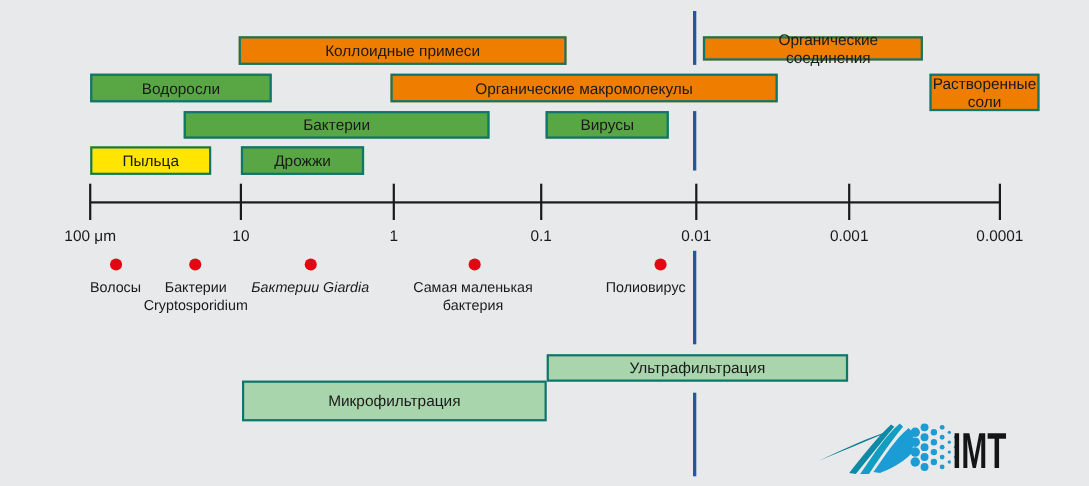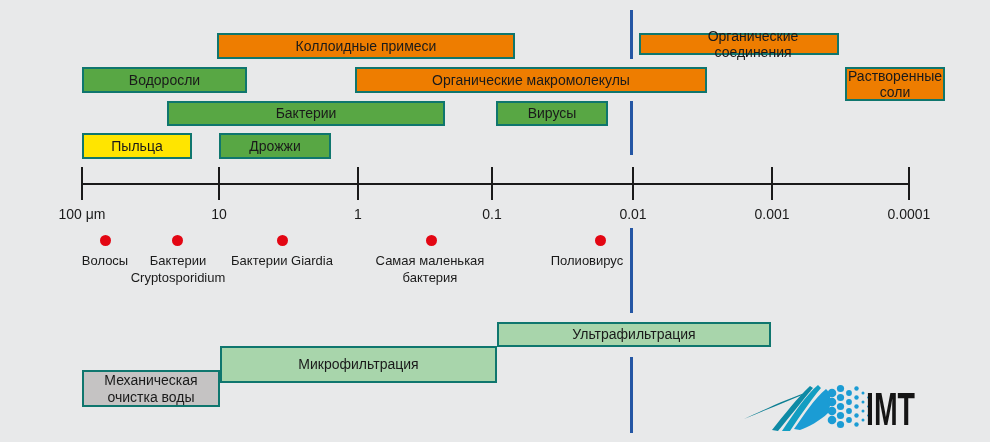--- a/index.html
+++ b/index.html
@@ -63,27 +63,26 @@
   <div class="tick-label" style="left:864px;">0.0001</div>
 
   <div class="dot" style="left:100px;"></div>
   <div class="dot" style="left:172px;"></div>
   <div class="dot" style="left:277px;"></div>
   <div class="dot" style="left:426px;"></div>
   <div class="dot" style="left:595px;"></div>
 
   <div class="marker-label" style="left:45px;width:120px;">Волосы</div>
   <div class="marker-label" style="left:113px;width:130px;">Бактерии Cryptosporidium</div>
-  <div class="marker-label" style="left:222px;width:120px;">Бактерии Giardia</div>
+  <div class="marker-label" style="left:222px;width:120px;font-style:italic;">Бактерии Giardia</div>
   <div class="marker-label" style="left:368px;width:124px;">Самая маленькая бактерия</div>
   <div class="marker-label" style="left:527px;width:120px;">Полиовирус</div>
 
   <div class="bar lightgreen" style="left:497px;top:322px;width:274px;height:25px;">Ультрафильтрация</div>
   <div class="bar lightgreen" style="left:220px;top:346px;width:277px;height:37px;">Микрофильтрация</div>
-  <div class="bar gray" style="left:82px;top:370px;width:138px;height:37px;">Механическая очистка воды</div>
 
   <div class="logo">
     <svg width="172" height="50" viewBox="0 0 172 50" xmlns="http://www.w3.org/2000/svg">
       <g>
         <path d="M0 36 C 22 27, 46 17, 68 8 C 46 14, 20 27, 0 36 Z" fill="#0d7f93"></path>
         <path d="M28 47 C 40 32, 54 14, 66 3 L 69 5 C 58 18, 44 36, 34 48 Z" fill="#0e8aa5"></path>
         <path d="M38 48 C 50 30, 62 12, 74 2 L 77 5 C 66 18, 54 36, 46 48 Z" fill="#129ec2"></path>
         <path d="M50 46 C 60 32, 70 16, 82 6 C 87 10, 88 20, 84 30 C 76 38, 64 44, 56 47 Z" fill="#1b9cd4"></path>
       </g>
       <g fill="#1b9cd4">

